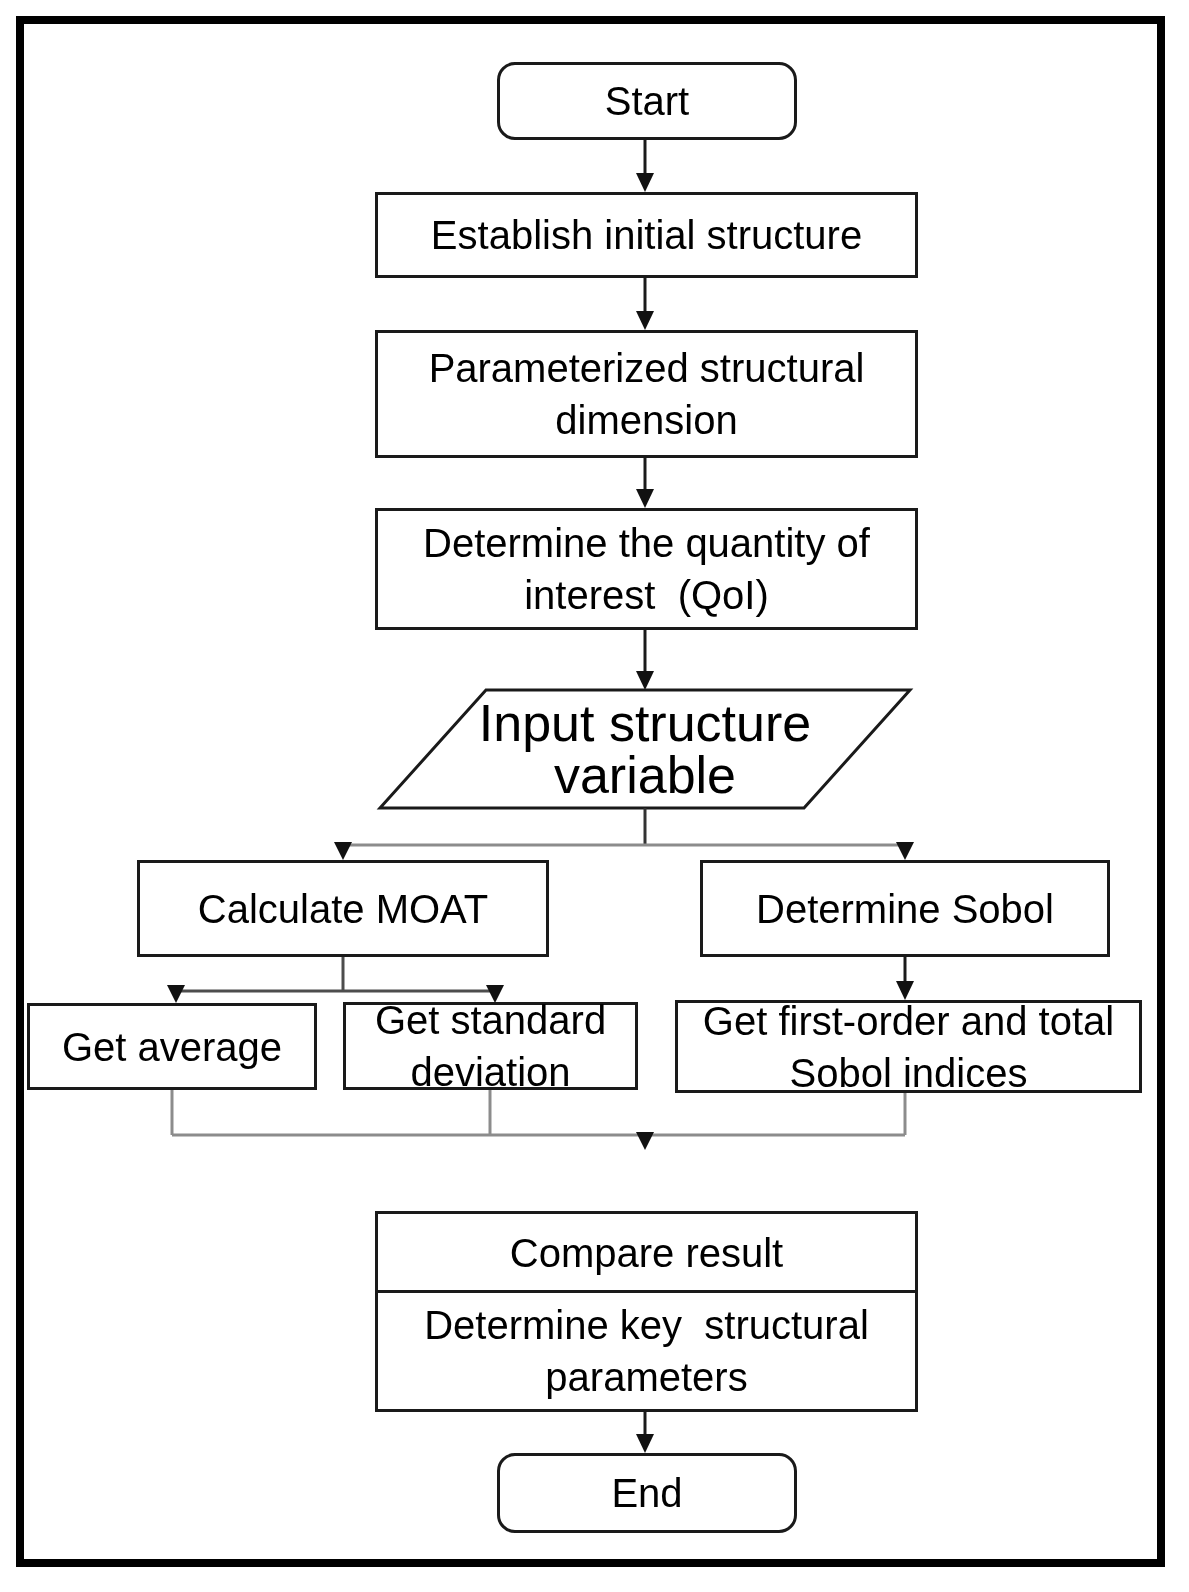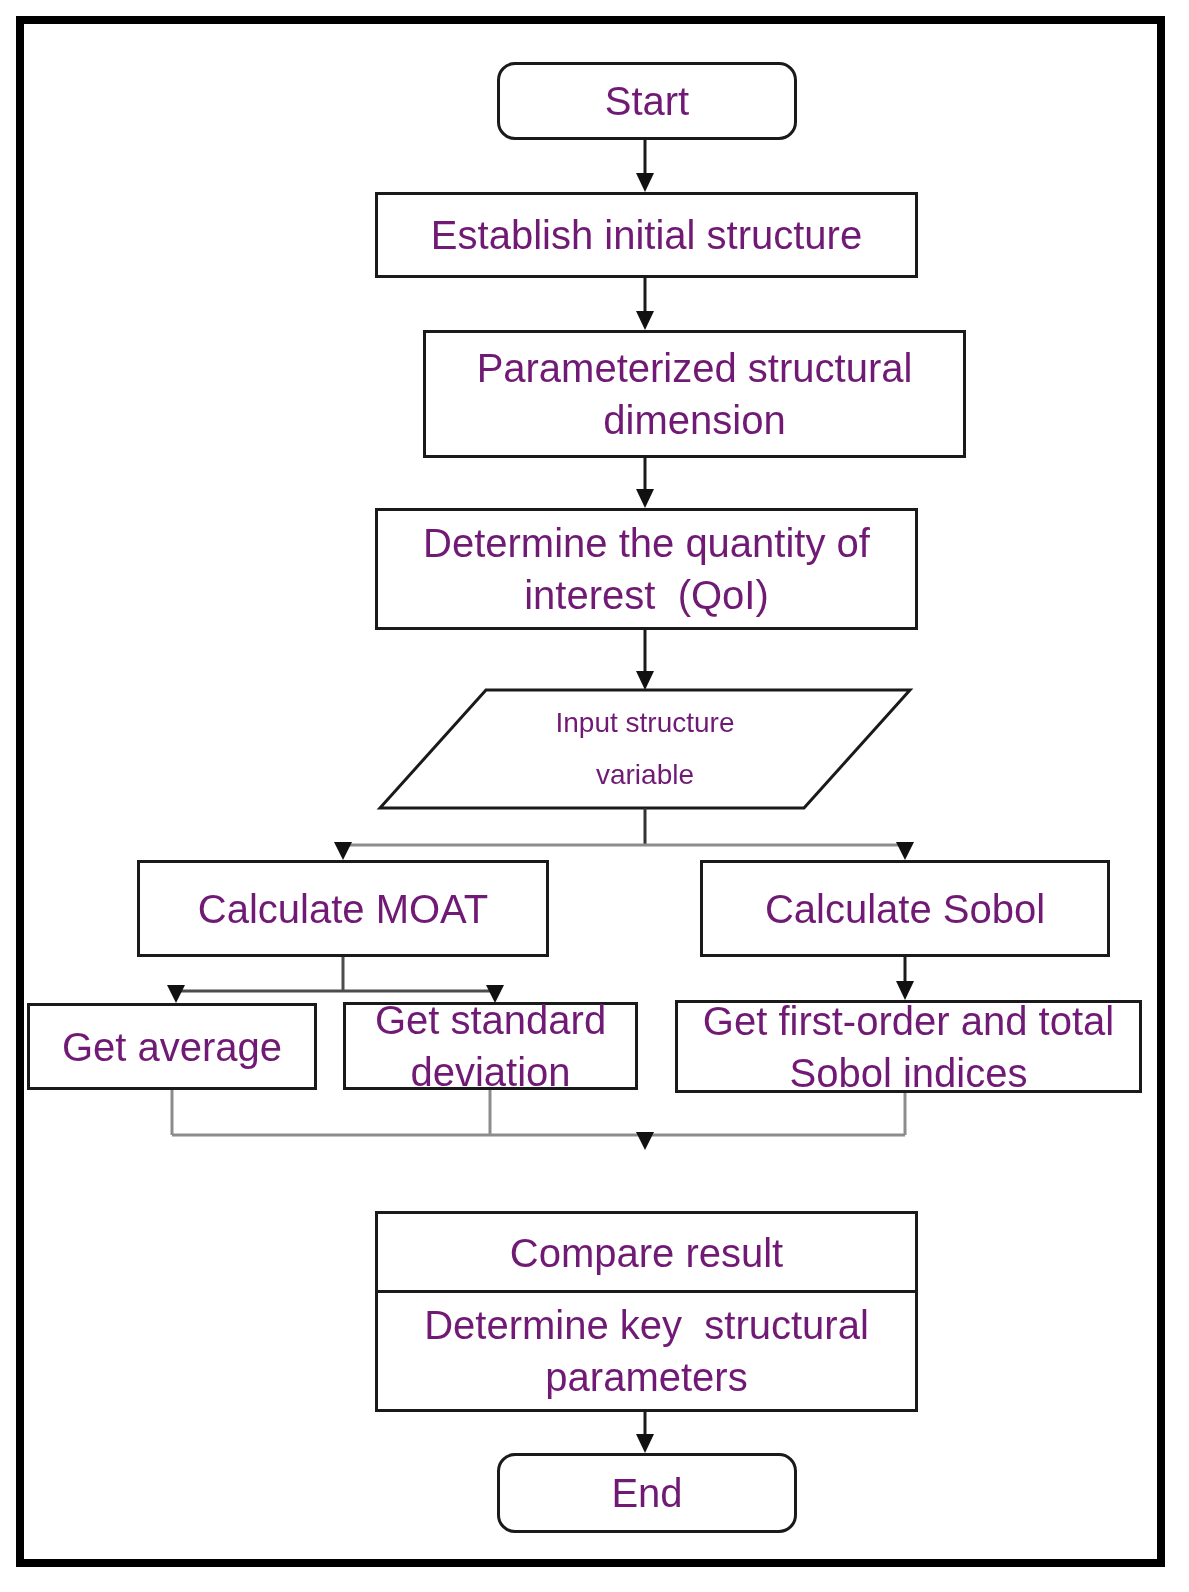--- a/index.html
+++ b/index.html
@@ -2,21 +2,21 @@
 <html><head>
 <meta charset="utf-8">
 <style>
   html, body { margin: 0; padding: 0; background: #ffffff; }
   #canvas {
     position: relative;
     width: 1189px;
     height: 1592px;
     background: #ffffff;
     font-family: "Liberation Sans", "DejaVu Sans", sans-serif;
-    color: #701a75;
+    color: #000000;
     overflow: hidden;
   }
   #frame {
     position: absolute;
     left: 16px; top: 16px;
     width: 1149px; height: 1551px;
     border: 8px solid #000000;
     box-sizing: border-box;
   }
   #connector-layer {
@@ -40,28 +40,28 @@
   .terminator { border-radius: 18px; }
   .io-label {
     position: absolute;
     box-sizing: border-box;
     background: transparent;
     border: none;
     display: flex;
     align-items: center;
     justify-content: center;
     text-align: center;
-    font-size: 28px;
+    font-size: 52px;
     line-height: 52px;
     white-space: pre-wrap;
   }
   
   #node-start       { left: 497px; top: 62px;   width: 300px; height: 78px;  }
   #node-establish   { left: 375px; top: 192px;  width: 543px; height: 86px; text-align: center;  }
-  #node-parameterize{ left: 375px; top: 330px;  width: 543px; height: 128px; margin-left: 48px; }
+  #node-parameterize{ left: 375px; top: 330px;  width: 543px; height: 128px; }
   #node-qoi         { left: 375px; top: 508px;  width: 543px; height: 122px; }
   #node-input       { left: 430px; top: 690px;  width: 430px; height: 118px; }
   #node-moat        { left: 137px; top: 860px;  width: 412px; height: 97px;  }
   #node-sobol       { left: 700px; top: 860px;  width: 410px; height: 97px;  }
   #node-average     { left: 27px;  top: 1003px; width: 290px; height: 87px;  }
   #node-stddev      { left: 343px; top: 1002px; width: 295px; height: 88px;  }
   #node-indices     { left: 675px; top: 1000px; width: 467px; height: 93px; padding: 0 2px; }
   #node-compare     { left: 375px; top: 1211px; width: 543px; height: 83px;  }
   #node-determine   { left: 375px; top: 1290px; width: 543px; height: 122px; }
   #node-end         { left: 497px; top: 1453px; width: 300px; height: 80px;  }
@@ -148,21 +148,21 @@
 dimension</div>
 
   <div class="node" id="node-qoi">Determine the quantity of
 interest  (QoI)</div>
 
   <div class="io-label" id="node-input">Input structure
 variable</div>
 
   <div class="node" id="node-moat">Calculate MOAT</div>
 
-  <div class="node" id="node-sobol">Calculate Sobol</div>
+  <div class="node" id="node-sobol">Determine Sobol</div>
 
   <div class="node" id="node-stddev">Get standard
 deviation</div>
 
   <div class="node" id="node-average">Get average</div>
 
   <div class="node" id="node-indices">Get first-order and total
 Sobol indices</div>
 
   <div class="node" id="node-compare">Compare result</div>

